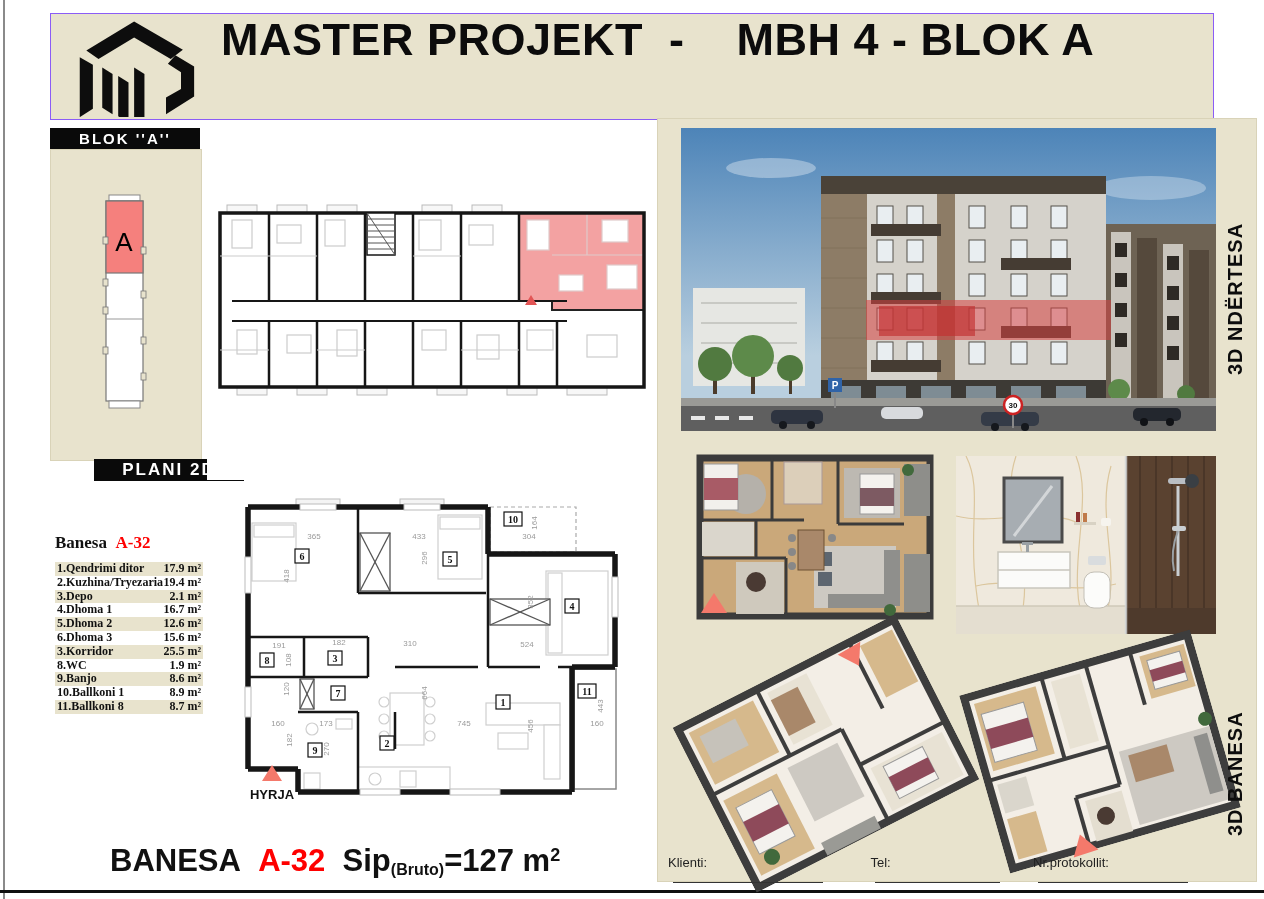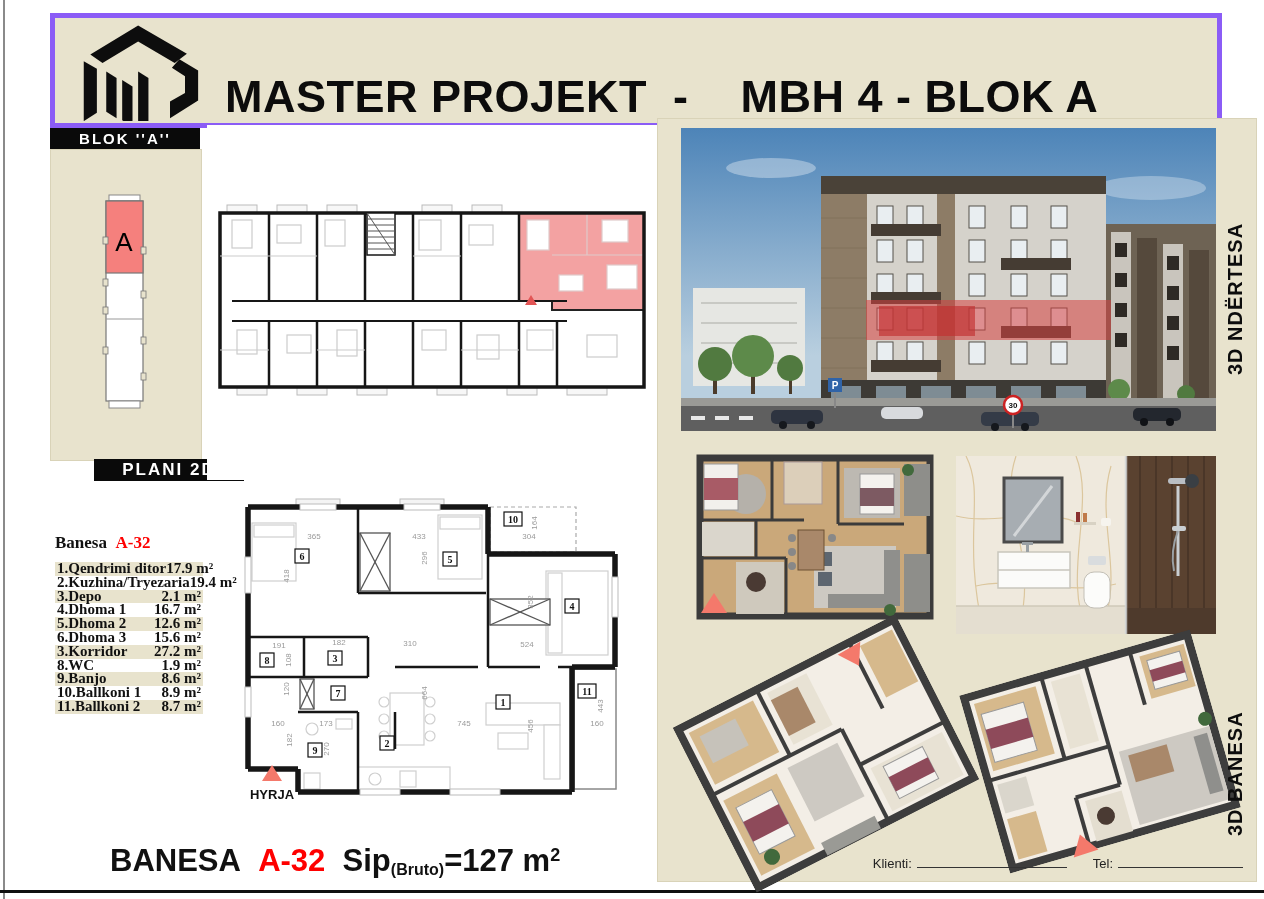--- a/index.html
+++ b/index.html
@@ -1,51 +1,51 @@
 <!DOCTYPE html>
 <html><head>
 <meta charset="utf-8">
 <style>
   html,body{margin:0;padding:0;background:#fff;}
   body{width:1264px;height:899px;position:relative;overflow:hidden;
        font-family:"Liberation Sans",sans-serif;color:#111;}
   .abs{position:absolute;}
   
   .header{left:50px;top:13px;width:1162px;height:105px;background:#e8e3cd;
-          border:5px solid #8b5cf6;display:flex;align-items:flex-end;}
+          border:1px solid #8b5cf6;display:flex;align-items:flex-start;}
   .logo-wrap{width:170px;height:100%;display:flex;align-items:center;justify-content:center;}
   .title{font-size:45px;font-weight:bold;letter-spacing:.5px;white-space:pre;color:#0c0c0c;}
   
   .black-bar{background:#0a0a0a;color:#fff;display:flex;align-items:center;justify-content:center;
              letter-spacing:2px;font-weight:bold;}
   .sidebar-panel{left:50px;top:149px;width:150px;height:310px;background:#e8e3cd;
                  border:1px solid #d9d3b8;display:flex;align-items:center;justify-content:center;}
   
   .tbl-title{left:55px;top:533px;width:150px;text-align:left;
              font-family:"Liberation Serif",serif;font-weight:bold;font-size:17px;}
   .tbl-title .red{color:#fe0000;}
   .unit-table{left:55px;top:562px;width:148px;font-family:"Liberation Serif",serif;
-              font-weight:bold;font-size:15px;}
+              font-weight:bold;font-size:12px;}
   .trow{display:flex;justify-content:space-between;height:13.8px;line-height:13.8px;
         padding:0 2px;white-space:nowrap;}
   .trow:nth-child(odd){background:#e8e3cd;}
   .trow:nth-child(even){background:#ffffff;}
   
   .summary{left:110px;top:843px;font-weight:bold;font-size:31px;white-space:pre;}
   .summary .red{color:#fe0000;}
   .summary sub{font-size:16px;vertical-align:-4px;font-weight:bold;}
   .summary sup{font-size:18px;vertical-align:10px;font-weight:bold;}
   
   .right-panel{left:657px;top:118px;width:598px;height:762px;background:#e8e3cd;
                border:1px solid #d9d3b8;}
   .vcap{writing-mode:vertical-rl;transform:rotate(180deg);font-weight:bold;font-size:20px;
         letter-spacing:1px;display:flex;align-items:center;justify-content:center;color:#0d0d0d;}
   .tri-up{width:0;height:0;border-left:13px solid transparent;border-right:13px solid transparent;
           border-bottom:20px solid #f4796b;}
-  .footer{display:flex;align-items:flex-end;font-size:13px;color:#222;gap:26px;justify-content:flex-end;}
+  .footer{display:flex;align-items:flex-end;font-size:13px;color:#222;gap:26px;}
   .blank-line{display:inline-block;border-bottom:1.5px solid #333;height:12px;margin-left:5px;}
   svg text{font-family:"Liberation Sans",sans-serif;}
   text.dim{font-size:8px;fill:#9a9a9a;}
   text.room{font-family:"Liberation Serif",serif;font-weight:bold;font-size:10px;fill:#111;}
   .lines{stroke:#161616;fill:none;}
 </style>
 </head>
 <body>
 
 <div class="abs" style="left:3px;top:0;width:2px;height:899px;background:#8a8a8a;"></div>
@@ -201,36 +201,36 @@
   <div class="trow">
       <span>5.Dhoma 2</span>
       <span>12.6 m²</span>
     </div>
   <div class="trow">
       <span>6.Dhoma 3</span>
       <span>15.6 m²</span>
     </div>
   <div class="trow">
       <span>3.Korridor</span>
-      <span>27.2 m²</span>
+      <span>25.5 m²</span>
     </div>
   <div class="trow">
       <span>8.WC</span>
       <span>1.9 m²</span>
     </div>
   <div class="trow">
       <span>9.Banjo</span>
       <span>8.6 m²</span>
     </div>
   <div class="trow">
       <span>10.Ballkoni 1</span>
       <span>8.9 m²</span>
     </div>
   <div class="trow">
-      <span>11.Ballkoni  2</span>
+      <span>11.Ballkoni  8</span>
       <span>8.7 m²</span>
     </div>
 </div>
 
 <svg class="abs" style="left:240px;top:497px;" width="390" height="318" viewBox="0 0 390 318">
 
   <g fill="#f4f4f4" stroke="#bbb" stroke-width="1">
     <rect x="56" y="2" width="44" height="8"></rect>
       <rect x="160" y="2" width="44" height="8"></rect>
   </g>
@@ -658,14 +658,15 @@
     <div class="tri-up" style="position:absolute;left:102px;top:200px;transform:rotate(-18deg);"></div>
   </div>
 
   <div class="abs vcap" style="left:558px;top:545px;width:38px;height:220px;">
     <span>3D BANESA</span>
   </div>
 
   <div class="abs footer" style="left:10px;top:736px;width:575px;">
     <span><span>Klienti:</span><span class="blank-line" style="width:150px;"></span></span>
     <span><span>Tel:</span><span class="blank-line" style="width:125px;"></span></span>
+    <span><span>Nr.protokollit:</span><span class="blank-line" style="width:150px;"></span></span>
   </div>
 </div>
 
 </body></html>

